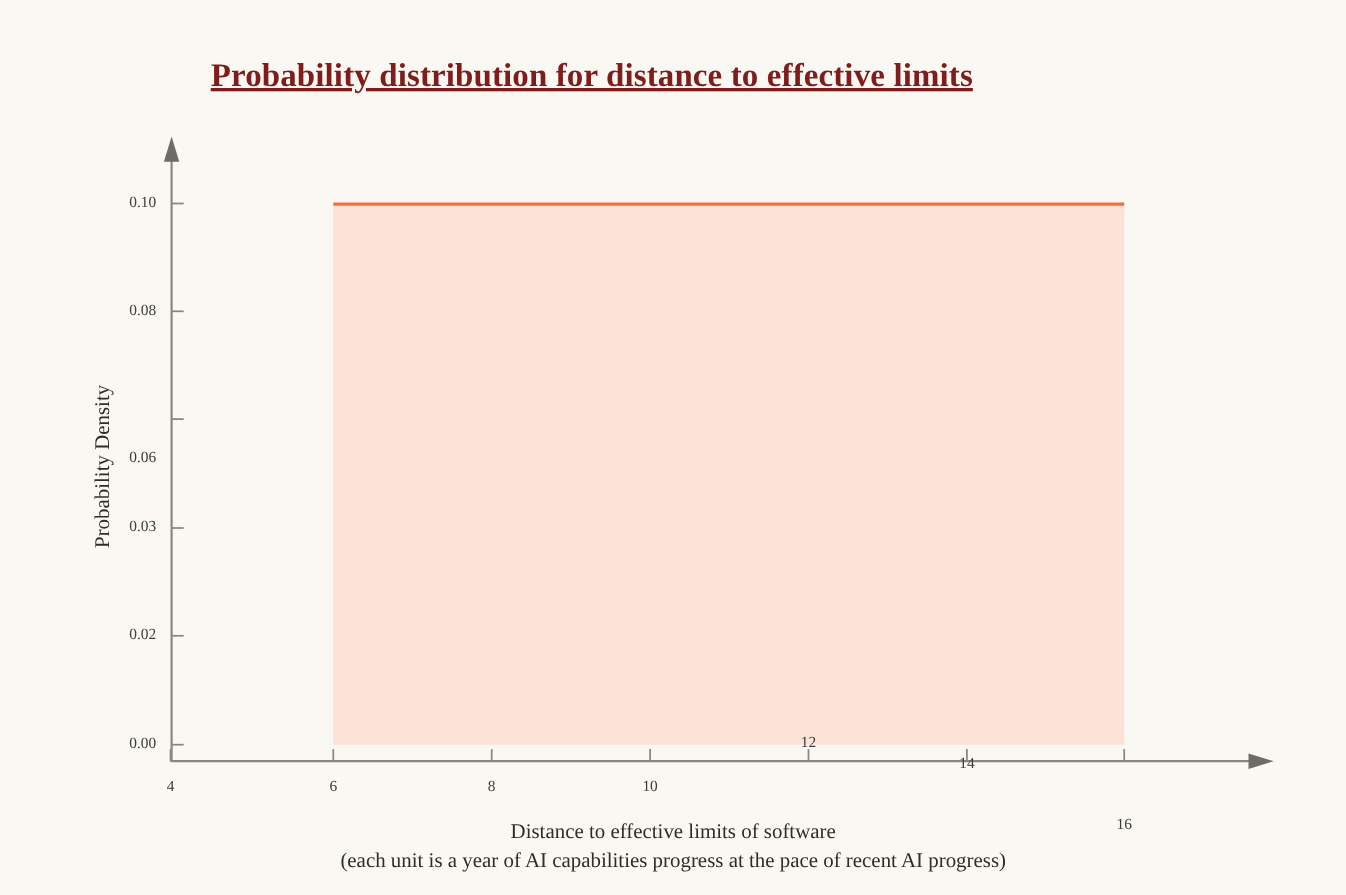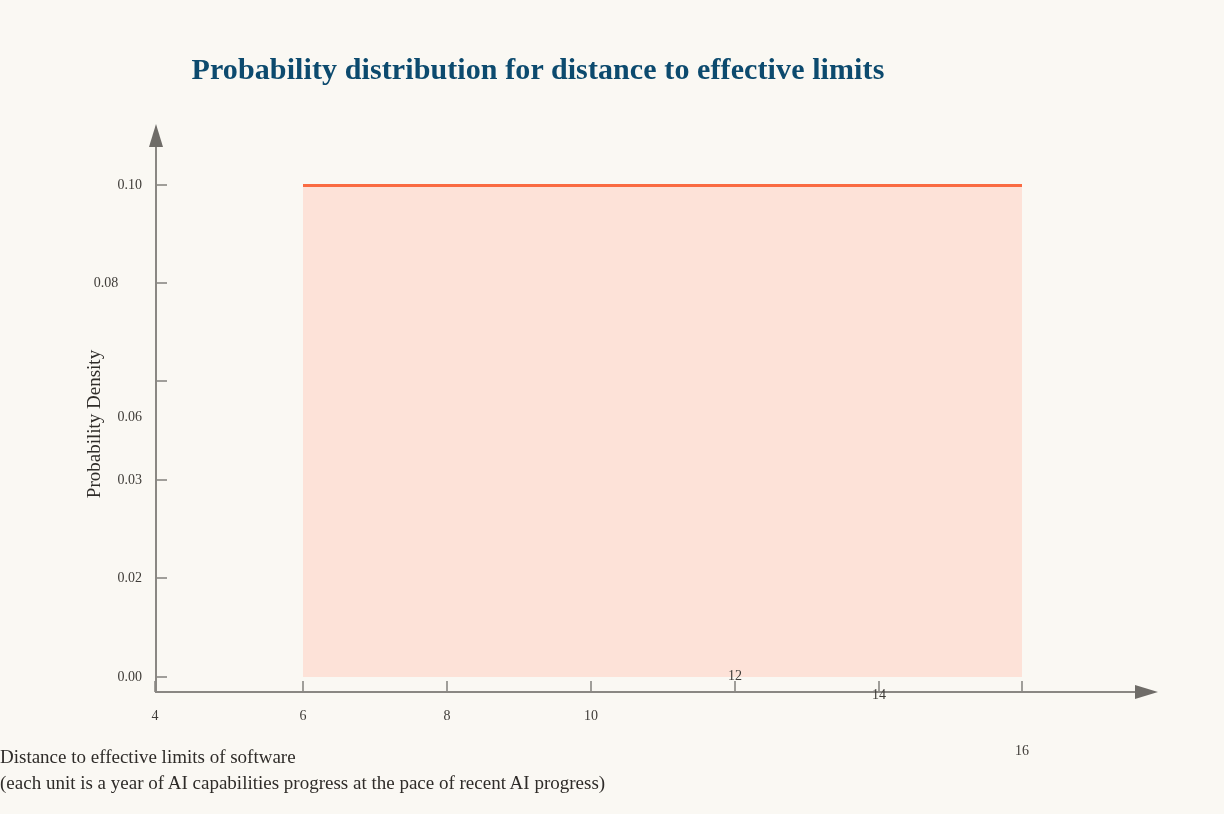--- a/index.html
+++ b/index.html
@@ -22,23 +22,24 @@
   }
   .chart-title {
     position: absolute;
     left: 0;
     top: 52px;
     width: 1076px;
     text-align: center;
     font-family: "Liberation Serif", serif;
     font-weight: bold;
     font-size: 30px;
-    color: #0c4a6e;
+    color: #7f1d1d;
     letter-spacing: 0.1px;
     white-space: nowrap;
+    text-decoration: underline;
   }
   .plot-svg {
     position: absolute;
     left: 0;
     top: 0;
   }
   .axis-line {
     stroke: #8a8783;
     stroke-width: 2;
     fill: none;
@@ -72,21 +73,21 @@
   }
   .xtick-label {
     text-align: center;
     transform: translateX(-50%);
   }
   .axis-title-x {
     position: absolute;
     left: 0;
     top: 744px;
     width: 1224px;
-    text-align: left;
+    text-align: center;
     font-family: "Liberation Serif", serif;
     font-size: 19px;
     color: #2f2c29;
     line-height: 1.36;
   }
   .axis-title-x .sub-line {
     display: block;
   }
   .axis-title-y {
     position: absolute;
@@ -133,21 +134,21 @@
     <line class="tick-mark" x1="155" y1="692" x2="155" y2="681"></line>
     <line class="tick-mark" x1="303" y1="692" x2="303" y2="681"></line>
     <line class="tick-mark" x1="447" y1="692" x2="447" y2="681"></line>
     <line class="tick-mark" x1="591" y1="692" x2="591" y2="681"></line>
     <line class="tick-mark" x1="735" y1="692" x2="735" y2="681"></line>
     <line class="tick-mark" x1="879" y1="692" x2="879" y2="681"></line>
     <line class="tick-mark" x1="1022" y1="692" x2="1022" y2="681"></line>
   </svg>
 
   <div class="tick-label ytick-label" style="left:70px; top:185px; width:72px;">0.10</div>
-  <div class="tick-label ytick-label" style="left:70px; top:283px; width:72px;text-align:center;">0.08</div>
+  <div class="tick-label ytick-label" style="left:70px; top:283px; width:72px;">0.08</div>
   <div class="tick-label ytick-label" style="left:70px; top:381px; width:72px;margin-top:36px;">0.06</div>
   <div class="tick-label ytick-label" style="left:70px; top:480px; width:72px;">0.03</div>
   <div class="tick-label ytick-label" style="left:70px; top:578px; width:72px;">0.02</div>
   <div class="tick-label ytick-label" style="left:70px; top:677px; width:72px;">0.00</div>
 
   <div class="tick-label xtick-label" style="left:155px; top:708px;">4</div>
   <div class="tick-label xtick-label" style="left:303px; top:708px;">6</div>
   <div class="tick-label xtick-label" style="left:447px; top:708px;">8</div>
   <div class="tick-label xtick-label" style="left:591px; top:708px;">10</div>
   <div class="tick-label xtick-label" style="left:735px; top:668px;">12</div>

